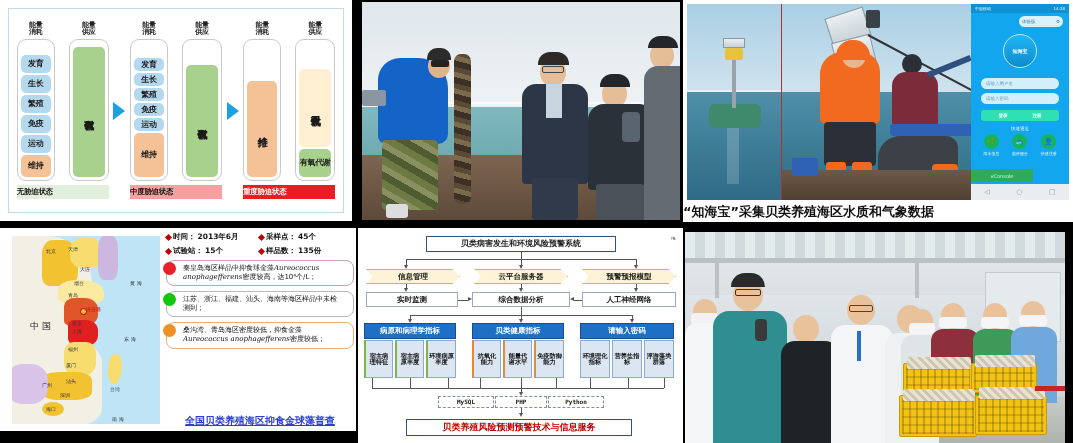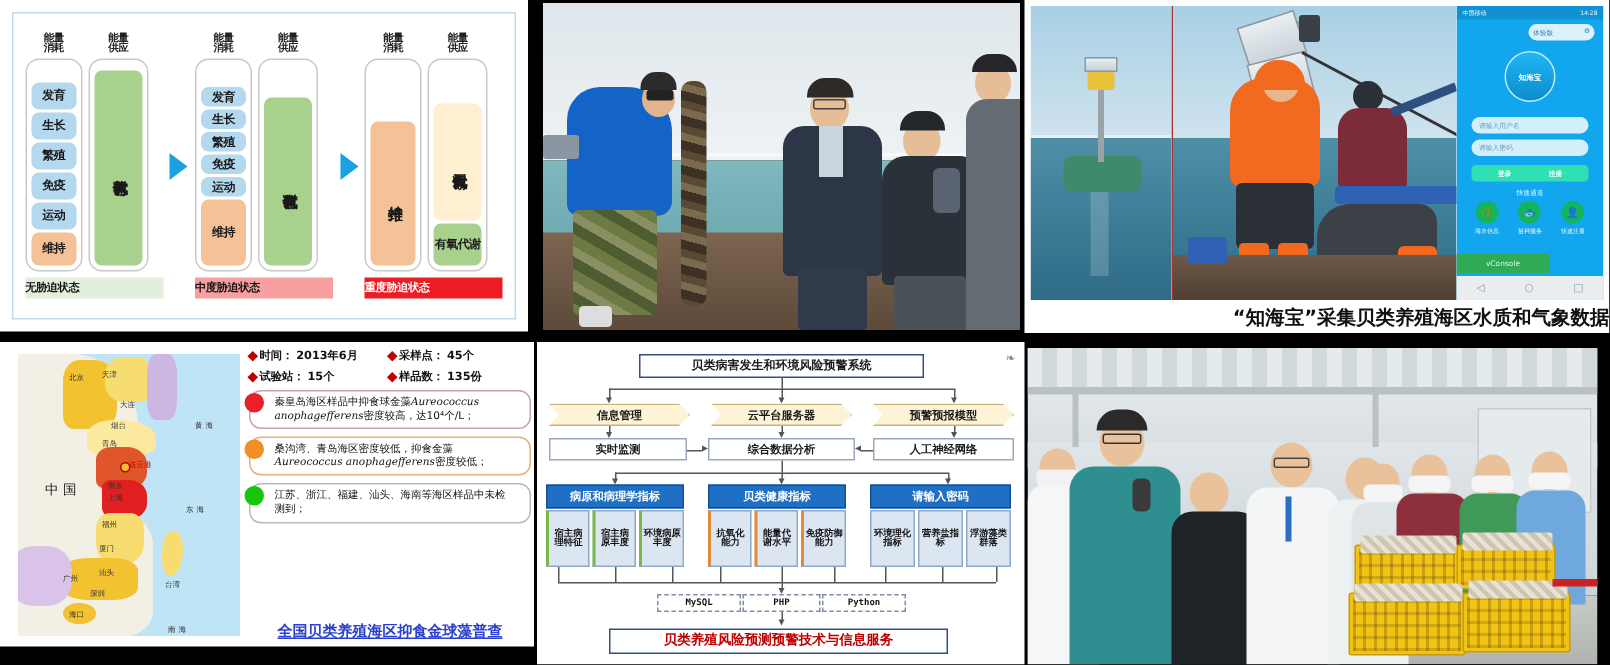--- a/index.html
+++ b/index.html
@@ -16,21 +16,21 @@
   .panel { position: absolute; overflow: hidden; }
 
   
   #p1 { left: 0; top: 0; width: 352px; height: 221px; background: #fff; }
   #p1 .inner {
     position: absolute; left: 8px; top: 8px; right: 8px; bottom: 8px;
     border: 1px solid #bfdbe8; background: #fff;
     display: flex; align-items: center; justify-content: space-around;
     padding: 4px 6px;
   }
-  .stress-group { display: flex; align-items: flex-start; gap: 4px; position: relative; }
+  .stress-group { display: flex; align-items: flex-start; gap: 14px; position: relative; }
   .col-wrap { display: flex; flex-direction: column; align-items: center; }
   .col-head {
     font-size: 7px; font-weight: bold; color: #222; line-height: 1.05;
     text-align: center; margin-bottom: 3px; letter-spacing: -0.3px;
   }
   .col-tube {
     width: 38px; height: 142px; border: 1.4px solid #c9c9c9; border-radius: 9px;
     background: #fff; padding: 3px; display: flex; flex-direction: column;
     justify-content: flex-end; gap: 2px;
   }
@@ -60,21 +60,21 @@
     border-top: 9px solid transparent; border-bottom: 9px solid transparent;
     border-left: 12px solid #1ba1e2;
   }
 
   
   #p2 { left: 362px; top: 2px; width: 318px; height: 218px; }
   
   #p3 { left: 683px; top: 0; width: 390px; height: 222px; background: #fff; }
   #p3 .photorow { position: absolute; left: 4px; top: 4px; right: 4px; height: 196px; display: flex; }
   #p3 .caption {
-    position: absolute; left: 0; right: 0; bottom: 1px; text-align: right;
+    position: absolute; left: 0; right: 0; bottom: 1px; text-align: left;
     font-size: 13px; font-weight: bold; color: #111; letter-spacing: 0px;
   }
   
   #p4 { left: 0; top: 228px; width: 356px; height: 203px; background: #fff; }
   
   #p5 { left: 358px; top: 228px; width: 325px; height: 215px; background: #fff; }
   
   #p6 { left: 685px; top: 232px; width: 380px; height: 211px; }
 
   
@@ -536,28 +536,28 @@
           <span>样品数：</span>
           <span>135份</span>
         </span>
       </div>
 
       <div class="callout c1">
         <i class="dot"></i>
         <span>秦皇岛海区样品中抑食球金藻</span><span class="it">Aureococcus anophagefferens</span><span>密度较高，达10⁴个/L；</span>
       </div>
 
+      <div class="callout c3">
+        <i class="dot"></i>
+        <span>江苏、浙江、福建、汕头、海南等海区样品中未检测到；</span>
+      </div>
+
       <div class="callout c2">
         <i class="dot"></i>
         <span>桑沟湾、青岛海区密度较低，抑食金藻</span><span class="it">Aureococcus anophagefferens</span><span>密度较低；</span>
-      </div>
-
-      <div class="callout c3">
-        <i class="dot"></i>
-        <span>江苏、浙江、福建、汕头、海南等海区样品中未检测到；</span>
       </div>
     </div>
 
     <div class="map-title">全国贝类养殖海区抑食金球藻普查</div>
   </div>
 
   <div class="panel" id="p5">
     <div class="dg">
 
       <div class="dg-mark">❧</div>

